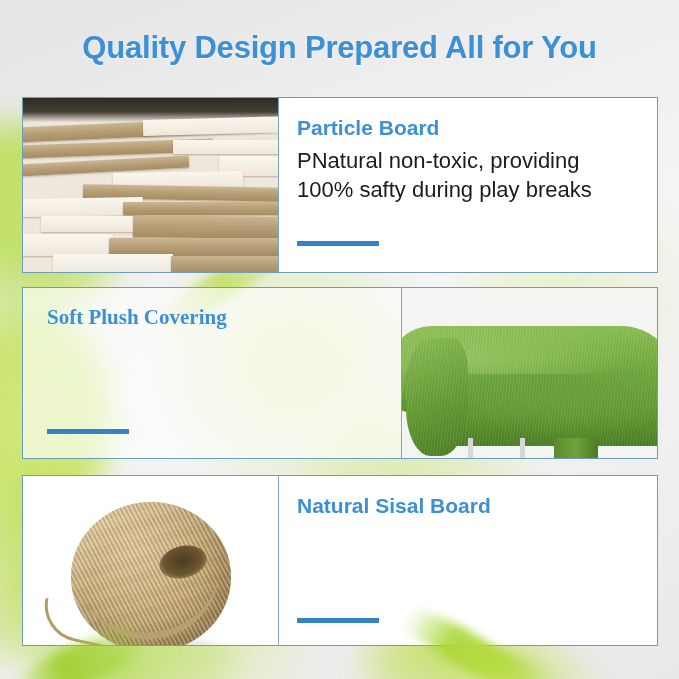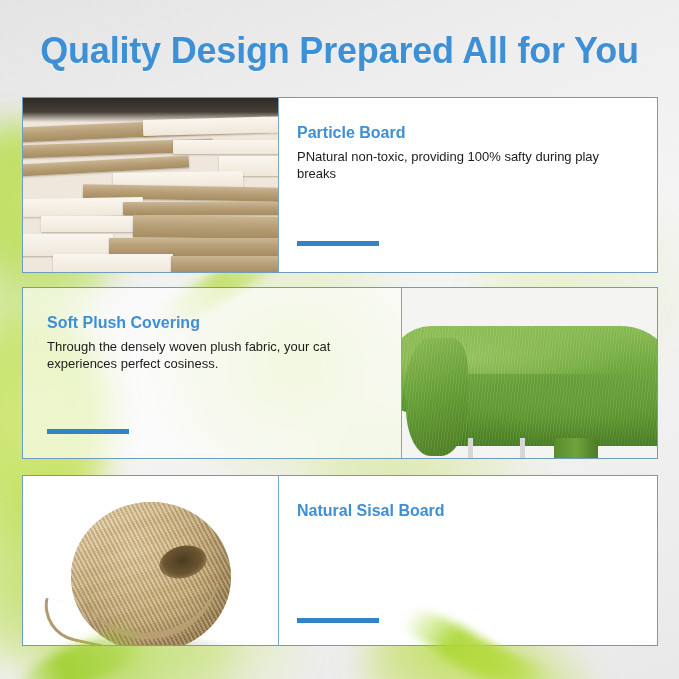--- a/index.html
+++ b/index.html
@@ -80,38 +80,38 @@
   .blade-4 { left: 140px; top: 265px; width: 180px; height: 30px;
              background: linear-gradient(90deg, rgba(200,228,110,0) 0%, rgba(183,219,72,.8) 45%, rgba(210,232,130,0) 100%);
              transform: rotate(-30deg); }
 
   
   .page-title {
     position: absolute;
     left: 0; right: 0;
     top: 30px;
     text-align: center;
-    font-size: 36px;
+    font-size: 31px;
     font-weight: bold;
     letter-spacing: -0.2px;
     color: #3d8fd6;
     text-shadow: 0 1px 1px rgba(255,255,255,.75);
     white-space: nowrap;
   }
 
   
   .card {
     position: absolute;
     box-sizing: border-box;
     border: 1px solid #6d9cbc;
     display: flex;
     overflow: hidden;
   }
   .card-1 { left: 22px; top: 97px;  width: 636px; height: 176px; }
-  .card-2 { left: 22px; top: 287px; width: 636px; height: 172px; }
+  .card-2 { left: 22px; top: 287px; width: 636px; height: 172px; font-family: Liberation Serif, serif; }
   .card-3 { left: 22px; top: 475px; width: 636px; height: 171px; }
 
   .card-1 .panel-text, .card-3 .panel-text { background: #ffffff; }
   .card-2 .panel-text { background: rgba(255,255,255,.62); }
 
   .panel-img {
     position: relative;
     flex: 0 0 auto;
     overflow: hidden;
     background: #ffffff;
@@ -122,29 +122,29 @@
 
   .panel-text {
     flex: 1 1 auto;
     position: relative;
     padding: 18px 20px 0 18px;
     box-sizing: border-box;
   }
   .card-2 .panel-text { padding-left: 24px; }
 
   .card-head {
-    font-size: 16px;
+    font-size: 21px;
     font-weight: bold;
     color: #3d8fd6;
     line-height: 1.12;
-    margin: 8px 0 6px 0;
+    margin: 0 0 6px 0;
     white-space: nowrap;
   }
   .card-body {
-    font-size: 13px;
+    font-size: 22px;
     line-height: 1.34;
     color: #1c1c1c;
     margin: 0;
     max-width: 340px;
   }
   .card-1 .card-body { max-width: 335px; }
   .card-2 .card-body { max-width: 320px; }
   .card-3 .card-body { max-width: 345px; }
 
   .accent-bar {
@@ -332,21 +332,20 @@
         <div class="plush-arm">
             <div class="plush-fuzz"></div>
           </div>
         <div class="plush-leg" style="left:66px;"></div>
         <div class="plush-leg" style="left:118px;"></div>
         <div class="plush-post"></div>
       </div>
     </div>
     <div class="panel-text">
       <h2 class="card-head">Soft Plush Covering</h2>
-      <p class="card-body">Through the densely woven plush fabric, your cat experiences perfect cosiness.</p>
       <div class="accent-bar"></div>
     </div>
   </div>
 
   <div class="card card-3">
     <div class="panel-img">
       <div class="twine">
         <div class="twine-shadow"></div>
         <div class="twine-ball">
           <div class="twine-hole"></div>

